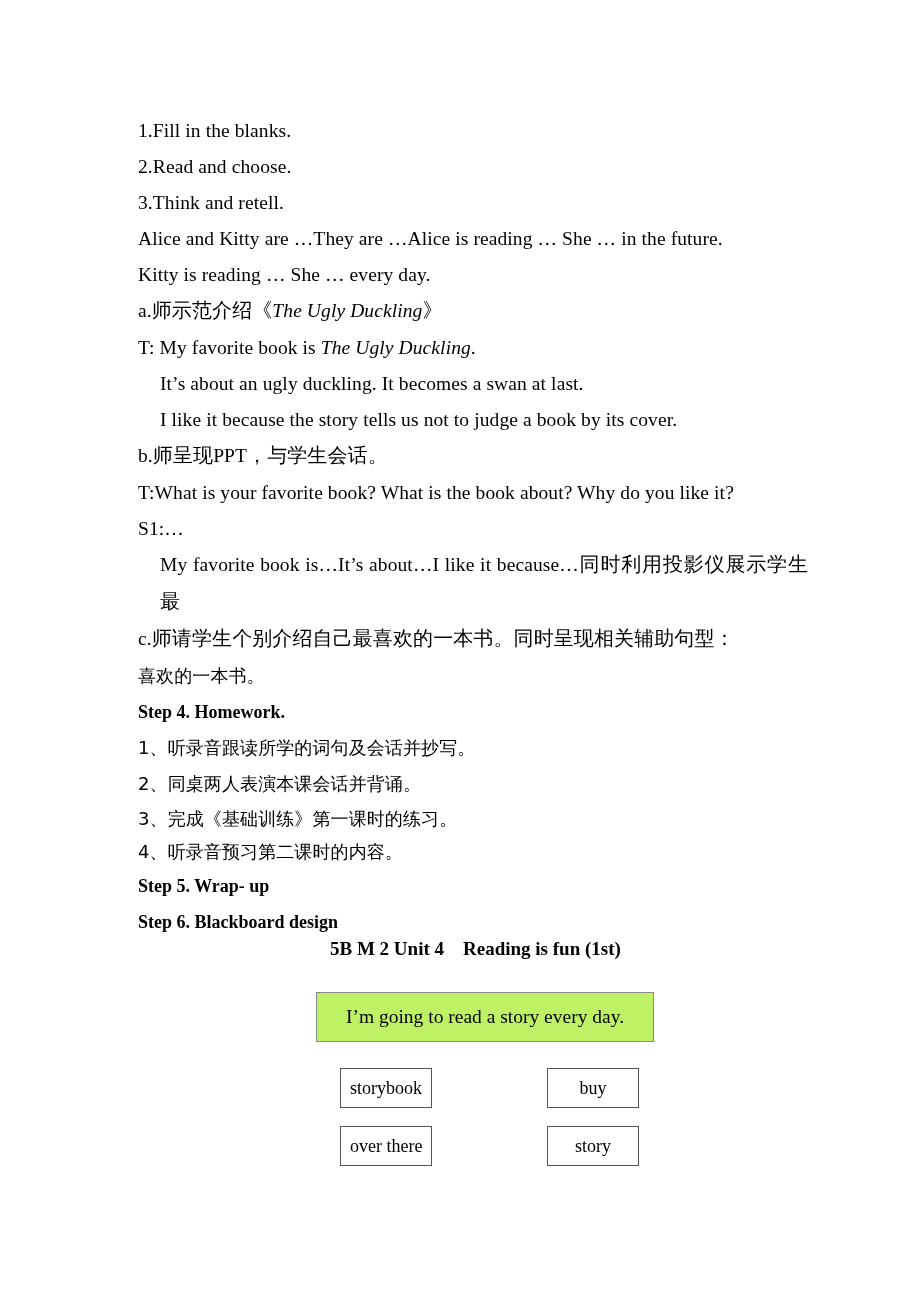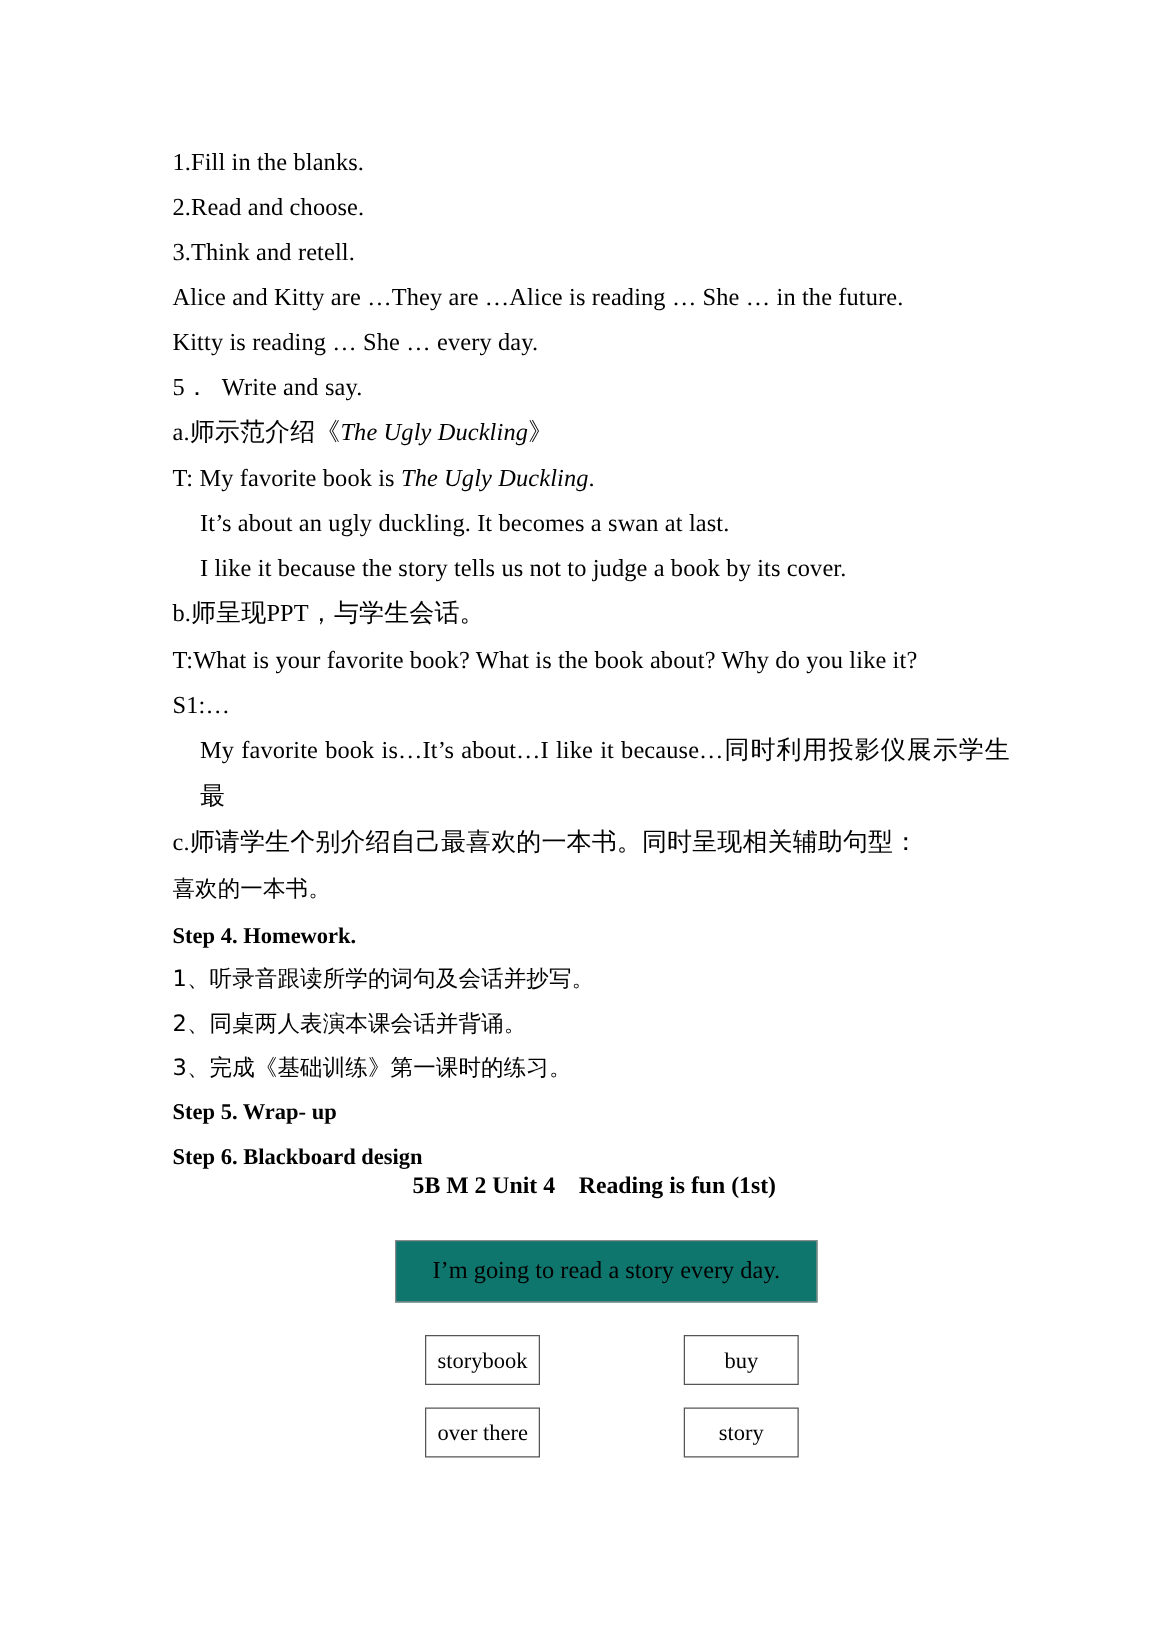--- a/index.html
+++ b/index.html
@@ -89,21 +89,21 @@
     position: absolute;
     left: 316px;
     top: 992px;
     width: 338px;
     height: 50px;
     border: 1px solid #8a8a8a;
     box-sizing: border-box;
     display: flex;
     align-items: center;
     justify-content: center;
-    background: #0f766e;
+    background: #bef264;
   }
   .bb-main-box .bb-text {
     font-size: 19.5px;
   }
 
   .bb-box {
     position: absolute;
     width: 92px;
     height: 40px;
     border: 1px solid #555555;
@@ -134,21 +134,20 @@
 
   <div class="body-text">
 
     <div class="line">1.Fill in the blanks.</div>
     <div class="line">2.Read and choose.</div>
     <div class="line">3.Think and retell.</div>
 
     <div class="line">Alice and Kitty are …They are …Alice is reading … She … in the future.</div>
     <div class="line">Kitty is reading … She … every day.</div>
 
-    <div class="line"><span>5．</span><span>&nbsp;&nbsp;</span><span>Write and say.</span></div>
 
     <div class="line"><span>a.</span><span class="cjk">师示范介绍</span><span class="cjk">《</span><span class="ital">The Ugly Duckling</span><span class="cjk">》</span></div>
 
     <div class="line"><span>T: My favorite book is </span><span class="ital">The Ugly Duckling</span><span>.</span></div>
 
     <div class="line indent1">It’s about an ugly duckling. It becomes a swan at last.</div>
     <div class="line indent1">I like it because the story tells us not to judge a book by its cover.</div>
 
     <div class="line"><span>b.</span><span class="cjk">师呈现</span><span>PPT</span><span class="cjk">，与学生会话。</span></div>
 
@@ -157,20 +156,21 @@
 
     <div class="line indent1 wide-line"><span>My favorite book is…It’s about…I like it because…</span><span class="cjk">同时利用投影仪展示学生最</span></div>
 
     <div class="line"><span>c.</span><span class="cjk">师请学生个别介绍自己最喜欢的一本书。同时呈现相关辅助句型：</span></div>
     <div class="line cn">喜欢的一本书。</div>
 
     <div class="heading">Step 4. Homework.</div>
     <div class="line cn">1、听录音跟读所学的词句及会话并抄写。</div>
     <div class="line cn">2、同桌两人表演本课会话并背诵。</div>
     <div class="line cn tight">3、完成《基础训练》第一课时的练习。</div>
+    <div class="line cn tight">4、听录音预习第二课时的内容。</div>
 
     <div class="heading">Step 5. Wrap- up</div>
     <div class="heading">Step 6. Blackboard design</div>
 
   </div>
 
   <div class="bb-title">5B M 2 Unit 4 Reading is fun (1st)</div>
 
   <div class="bb-main-box">
     <span class="bb-text">I’m going to read a story every day.</span>

